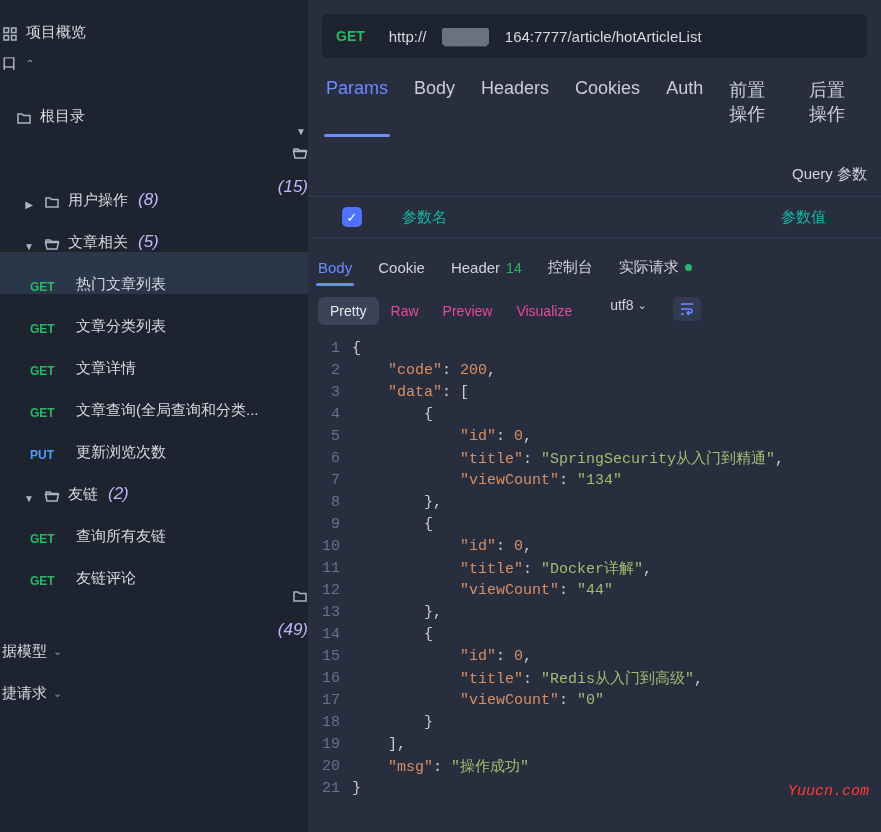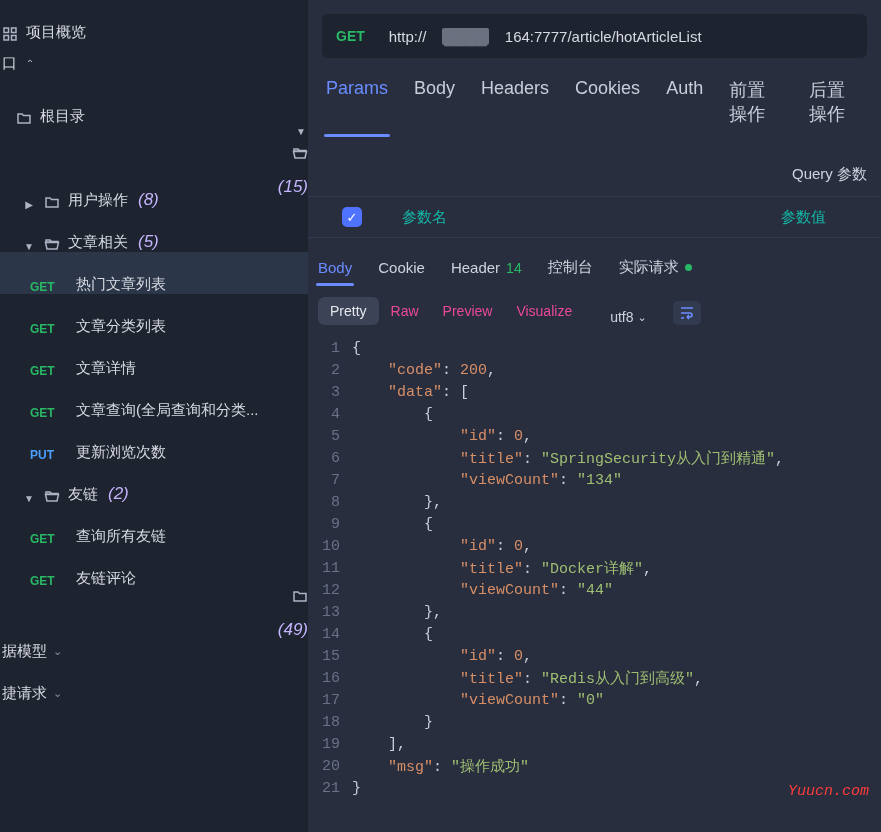--- a/index.html
+++ b/index.html
@@ -153,21 +153,21 @@
   bottom: -2px; left: 0; right: 0;
   height: 3px;
   background: #6b8cff;
   border-radius: 2px;
 }
 .badge-count { color: #29b865; font-size: 14px; }
 .dot-green { width: 7px; height: 7px; background: #29b865; border-radius: 50%; }
 
 .view-controls {
   display: flex;
-  align-items: flex-end;
+  align-items: flex-start;
   gap: 10px;
   padding: 8px 10px;
 }
 .seg {
   display: flex;
   border-radius: 6px;
   overflow: hidden;
 }
 .seg-btn {
   padding: 6px 12px;

